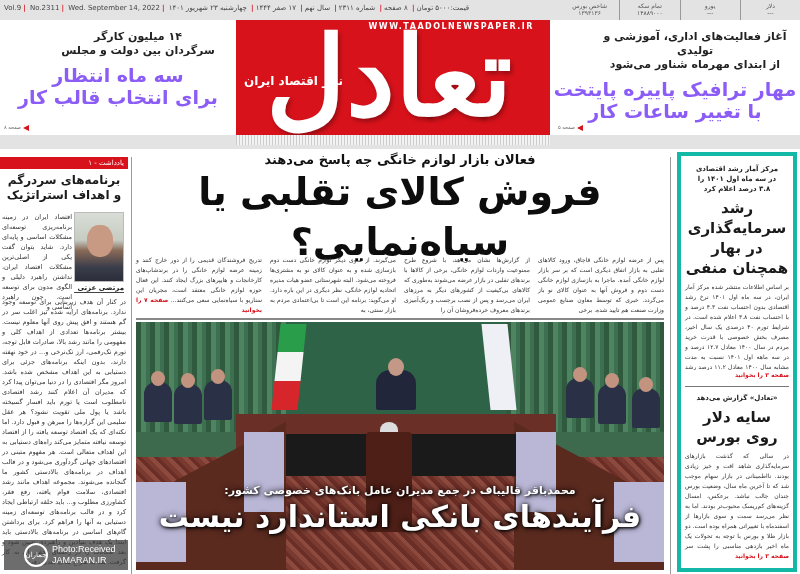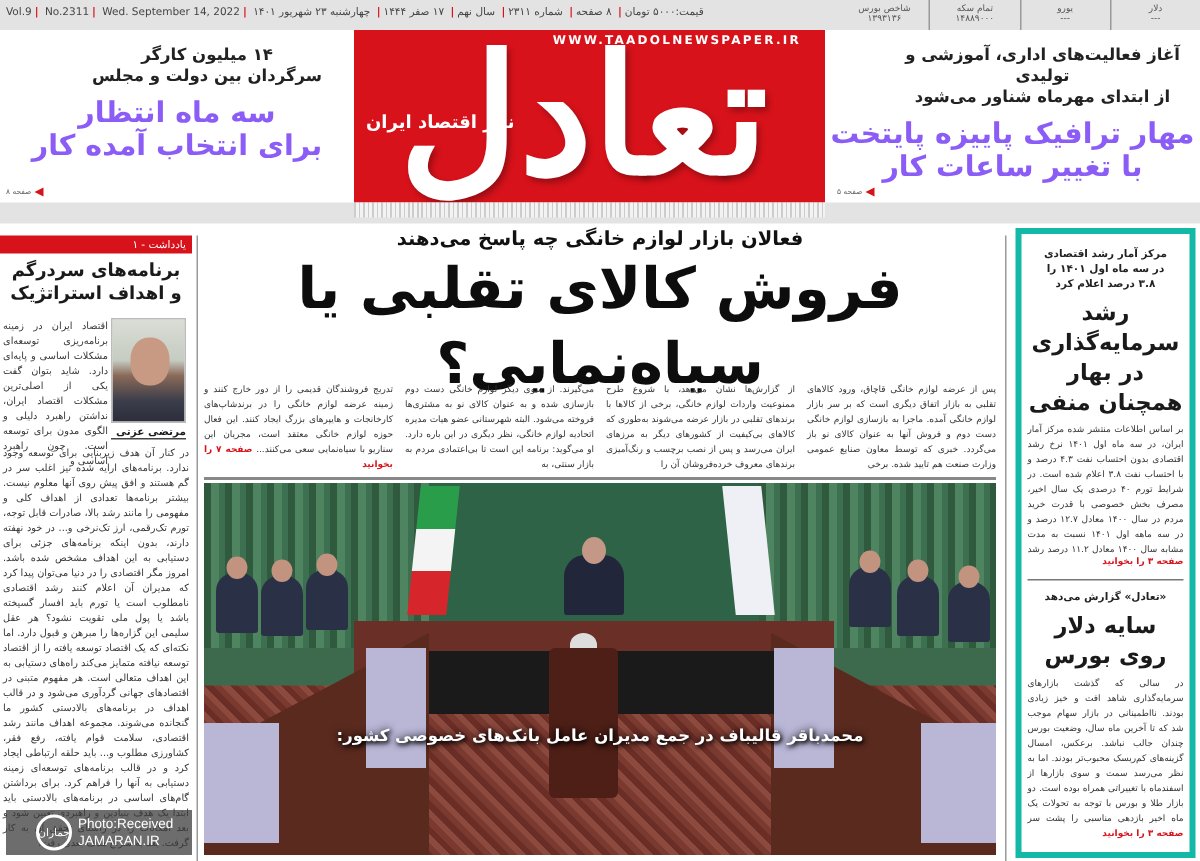--- a/index.html
+++ b/index.html
@@ -123,21 +123,21 @@
 </div>
 <div class="ruler"></div>
 
 <div class="top-left">
   <div style="margin-top:10px">
     <div class="kicker">۱۴ میلیون کارگر</div>
     <div class="kicker">سرگردان بین دولت و مجلس</div>
   </div>
   <div style="margin-top:6px">
     <div class="head-l">سه ماه انتظار</div>
-    <div class="head-l">برای انتخاب آمده کار</div>
+    <div class="head-l">برای انتخاب قالب کار</div>
   </div>
   <div class="pg" style="left:4px"><span class="tri"></span> <span>صفحه ۸</span></div>
 </div>
 
 <div class="top-right">
   <div style="margin-top:10px">
     <div class="kicker">آغاز فعالیت‌های اداری، آموزشی و تولیدی</div>
     <div class="kicker">از ابتدای مهرماه شناور می‌شود</div>
   </div>
   <div style="margin-top:6px">
@@ -194,20 +194,21 @@
   <div class="screen"></div>
   <div class="podium-cap"></div>
   <div class="podium"></div>
   <div class="panel" style="left:108px;top:110px"></div>
   <div class="panel" style="left:380px;top:110px"></div>
   <div class="panel" style="left:0;top:160px;width:50px"></div>
   <div class="panel" style="left:478px;top:160px;width:50px"></div>
 </div>
 <div class="photo-caption">
   <div class="sub">محمدباقر قالیباف در جمع مدیران عامل بانک‌های خصوصی کشور:</div>
+  <div class="big">فرآیندهای بانکی استاندارد نیست</div>
 </div>
 
 <div class="col-right">
   <div>
     <div class="k"><span>مرکز آمار رشد اقتصادی</span><br><span>در سه ماه اول ۱۴۰۱ را</span><br><span>۳.۸ درصد اعلام کرد</span></div>
     <div class="h"><span>رشد سرمایه‌گذاری</span><br><span>در بهار</span><br><span>همچنان منفی</span></div>
     <div class="body" style="height:88px;overflow:hidden"><span>بر اساس اطلاعات منتشر شده مرکز آمار ایران، در سه ماه اول ۱۴۰۱ نرخ رشد اقتصادی بدون احتساب نفت ۴.۳ درصد و با احتساب نفت ۳.۸ اعلام شده است. در شرایط تورم ۴۰ درصدی یک سال اخیر، مصرف بخش خصوصی با قدرت خرید مردم در سال ۱۴۰۰ معادل ۱۲.۷ درصد و در سه ماهه اول ۱۴۰۱ نسبت به مدت مشابه سال ۱۴۰۰ معادل ۱۱.۲ درصد رشد کرده است. مصرف بخش دولتی نیز ۴.۵ درصد رشد داشته است.</span></div>
     <div class="body" style="text-align:right"><span class="more">صفحه ۳ را بخوانید</span></div>
   </div>
   <div class="sep"></div>

